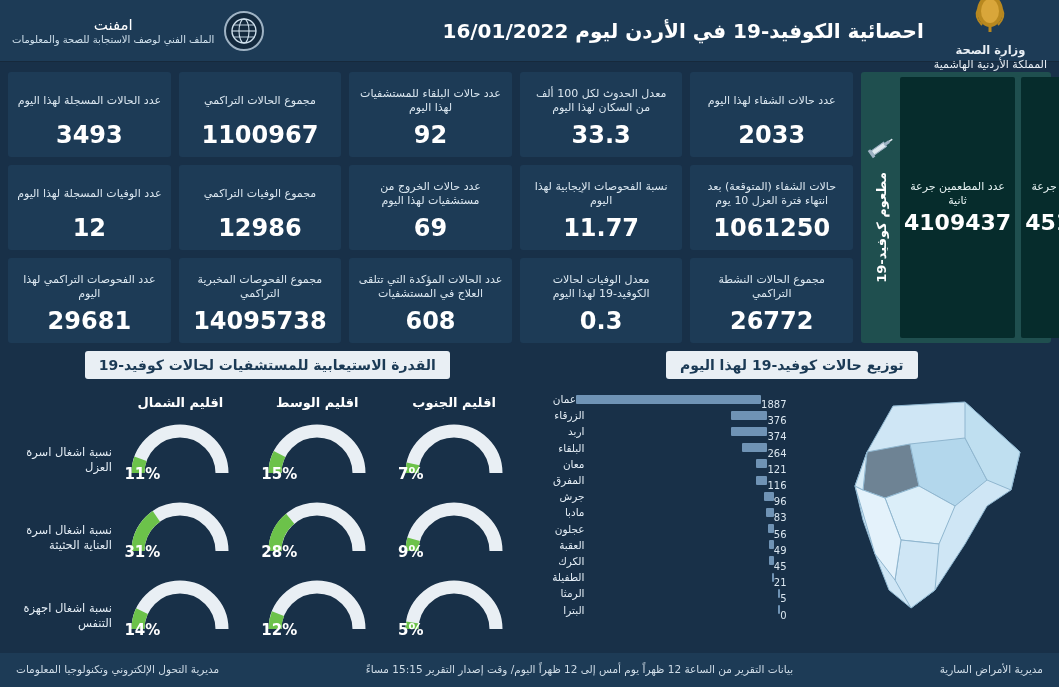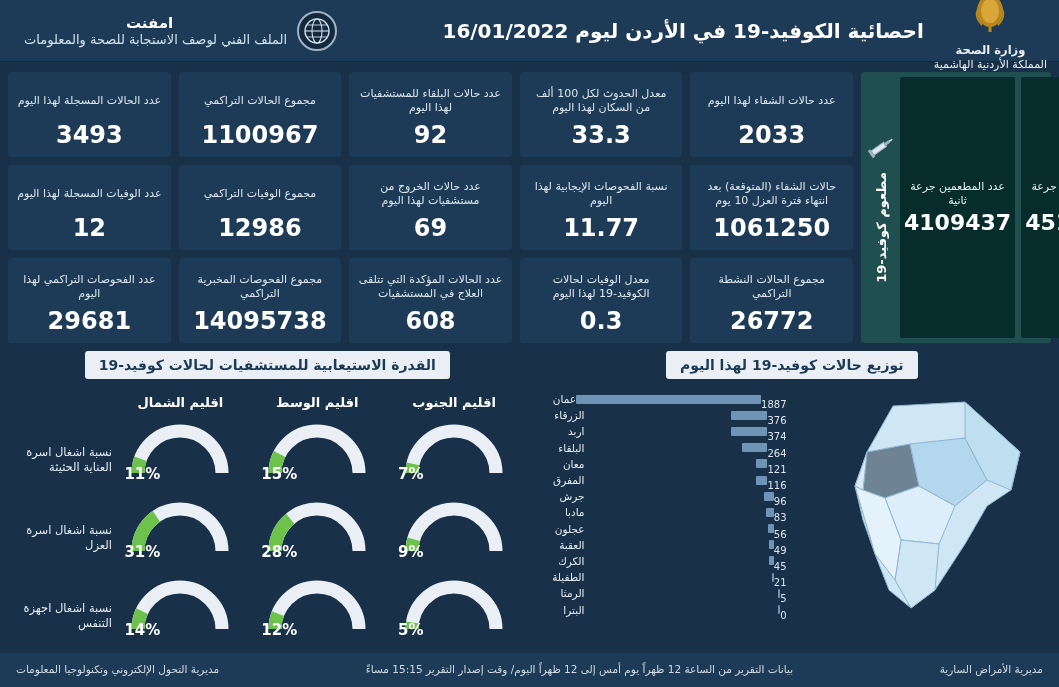--- a/index.html
+++ b/index.html
@@ -31,22 +31,22 @@
   }
   .title-wrap { flex: 1; padding: 0 10px; }
   .main-title { font-size: 20px; font-weight: bold; color: #ffffff; letter-spacing: 0px; }
   .header-left { display: flex; align-items: center; gap: 10px; }
   .logo-circle {
     width: 40px; height: 40px; border-radius: 50%;
     background: #13293d; border: 2px solid #9fb3c4;
     display: flex; align-items: center; justify-content: center;
   }
   .logo-text { text-align: center; line-height: 1.2; }
-  .logo-text .a { font-size: 15px; font-weight: bold; color: #fff; }
-  .logo-text .b { font-size: 13px; color: #cfe0ec; margin-left: 12px; }
+  .logo-text .a { font-size: 15px; font-weight: normal; color: #fff; }
+  .logo-text .b { font-size: 10px; color: #cfe0ec; }
   
   .stats {
     display: flex;
     padding: 10px 8px 4px 8px;
     gap: 8px;
     height: 285px;
   }
   .col { display: flex; flex-direction: column; gap: 8px; }
   .col.five { flex: 1; }
   .card {
@@ -511,22 +511,22 @@
             <div class="gauge">
               <svg width="112" height="62" viewBox="0 0 112 62">
                 <path d="M 14 56 A 42 42 0 0 1 98.00 56.00" fill="none" stroke="#e9eff4" stroke-width="13"></path>
                 <path d="M 14 56 A 42 42 0 0 1 18.00 38.12" fill="none" stroke="#6cc24a" stroke-width="13"></path>
               </svg>
               <div class="gval">14%</div>
             </div>
           </div>
         </div>
       <div class="gauge-rowlabels">
+        <div>نسبة اشغال اسرة العزل</div>
         <div>نسبة اشغال اسرة العناية الحثيثة</div>
-        <div>نسبة اشغال اسرة العزل</div>
         <div>نسبة اشغال اجهزة التنفس</div>
       </div>
     </div>
   </div>
 </div>
 
 <div class="footer">
   <div class="side">مديرية الأمراض السارية</div>
   <div class="center">بيانات التقرير من الساعة 12 ظهراً يوم أمس إلى 12 ظهراً اليوم/ وقت إصدار التقرير 15:15 مساءً</div>
   <div class="side">مديرية التحول الإلكتروني وتكنولوجيا المعلومات</div>

